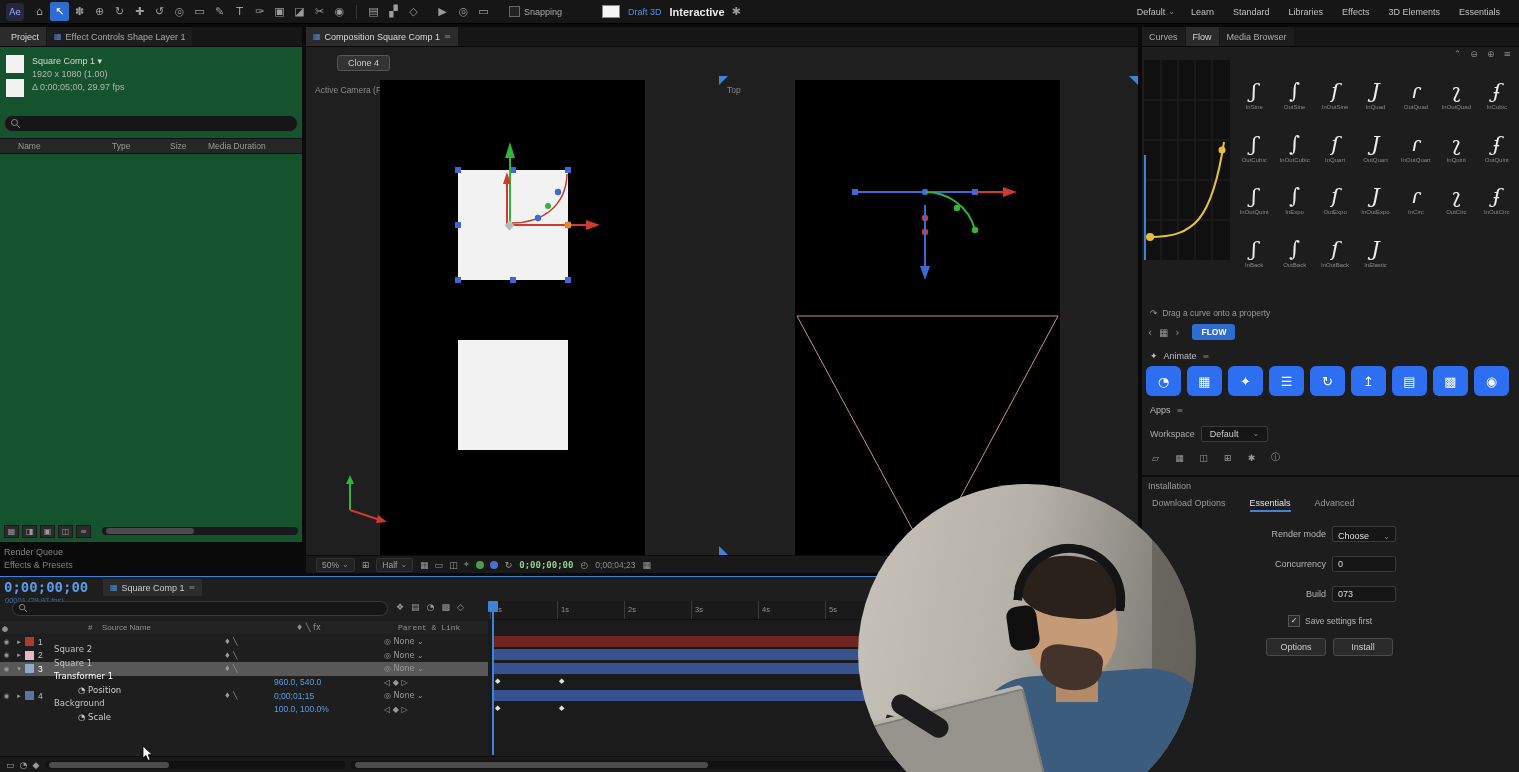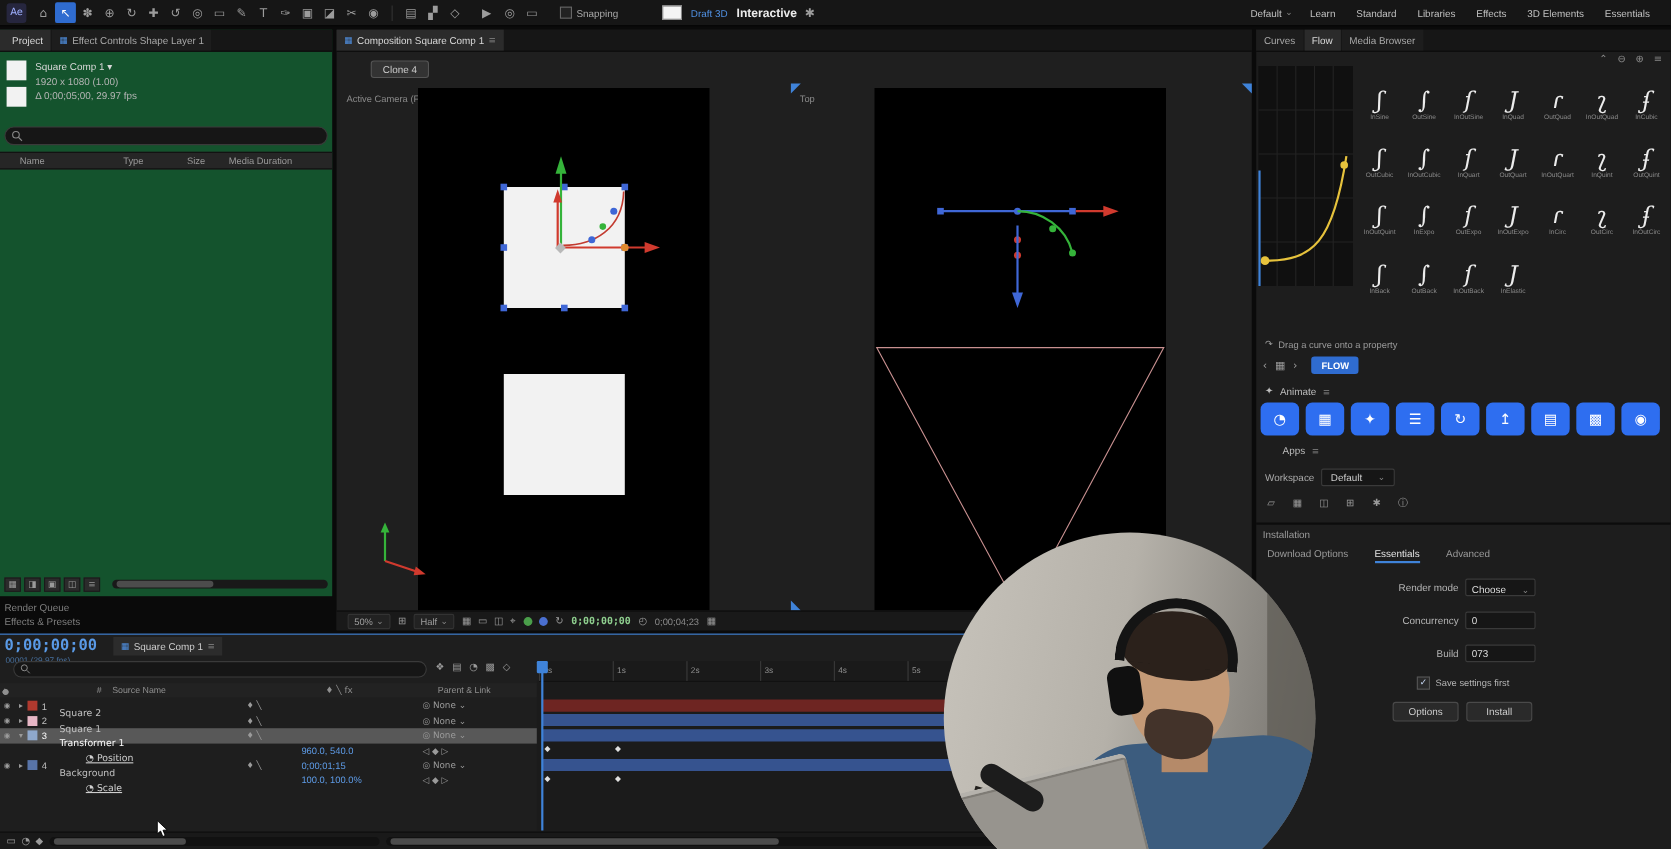--- a/index.html
+++ b/index.html
@@ -99,21 +99,21 @@
   .preset .pl{font-size:6px;color:#8a8a8a;}
   .drop-hint{position:absolute;left:8px;top:281px;font-size:8.5px;color:#9a9a9a;display:flex;gap:5px;align-items:center;}
   .flow-nav{position:absolute;left:6px;top:297px;display:flex;gap:7px;align-items:center;}
   .fn-btn{color:#9a9a9a;font-size:10px;background:none;border:none;padding:0;}
   .flow-apply{background:#2f6cd0;color:#fff;font-size:8.5px;font-weight:bold;border:none;border-radius:3px;
               padding:3px 9px;margin-left:6px;}
   .animate-row{position:absolute;left:8px;top:324px;display:flex;gap:6px;font-size:9px;color:#bdbdbd;align-items:center;}
   #action-buttons{position:absolute;left:4px;top:339px;display:flex;gap:6px;}
   .act-btn{width:35px;height:30px;border-radius:6px;background:#2e6ef0;border:none;color:#fff;font-size:13px;
            display:flex;align-items:center;justify-content:center;}
-  .apps-row{position:absolute;left:24px;top:378px;display:flex;gap:6px;font-size:9px;color:#bdbdbd;align-items:center;}
+  .apps-row{position:absolute;left:8px;top:378px;display:flex;gap:6px;font-size:9px;color:#bdbdbd;align-items:center;}
   .dd-row{position:absolute;left:8px;top:399px;display:flex;align-items:center;gap:6px;font-size:9px;color:#aaa;}
   .dd-box{background:#161616;border:1px solid #3a3a3a;border-radius:2px;padding:2px 8px;display:flex;gap:14px;color:#ccc;}
   .tool-icons{position:absolute;left:6px;top:424px;display:flex;gap:9px;}
   .ti-btn{width:15px;height:13px;font-size:9px;color:#9a9a9a;background:none;border:none;padding:0;}
   .install-divider{position:absolute;left:0;top:448px;width:100%;height:2px;background:#0c0c0c;}
   .install-label{position:absolute;left:6px;top:454px;font-size:9px;color:#9a9a9a;}
   .install-tabs{position:absolute;left:10px;top:471px;display:flex;gap:24px;font-size:9px;color:#9a9a9a;}
   .itab{padding-bottom:2px;}
   .itab.active{color:#e2e2e2;border-bottom:2px solid #3f83d9;}
   .f-row{position:absolute;left:0;width:100%;height:18px;font-size:9px;color:#b5b5b5;}
@@ -141,32 +141,32 @@
                    border-radius:8px;color:#ccc;padding-left:18px;font-size:8.5px;outline:none;}
   .tl-search .mag{top:2px;}
   .tl-toolicons{position:absolute;left:396px;top:25px;display:flex;gap:7px;}
   .tli{background:none;border:none;color:#9a9a9a;font-size:9px;padding:0;}
   .ruler{position:absolute;left:490px;top:24px;width:648px;height:18px;background:#1a1a1a;display:flex;
          overflow:hidden;border-bottom:1px solid #111;}
   .ruler span{flex:0 0 67px;font-size:7.5px;color:#8f8f8f;border-left:1px solid #3a3a3a;padding:4px 0 0 3px;box-sizing:border-box;}
   .tl-colheader{position:absolute;left:0;top:44px;width:488px;height:13px;background:#222;font-size:8px;color:#8f8f8f;}
   .tl-colheader span{position:absolute;top:2px;}
   .hdr-icons{position:absolute;left:2px;top:2px;display:flex;gap:5px;font-size:7px;}
-  .hd-hash{left:88px;} .hd-src{left:102px;} .hd-sw{left:296px;} .hd-parent{left:398px;}
+  .hd-hash{left:88px;} .hd-src{left:102px;} .hd-sw{left:296px;} .hd-parent{left:398px;font-family:Liberation Mono, monospace;}
   .lanes{position:absolute;left:488px;top:42px;width:650px;height:136px;background:#1b1b1b;}
   #tl-rows{position:absolute;left:0;top:58px;width:488px;}
   .tl-row{height:13.5px;display:flex;align-items:center;font-size:8.5px;color:#c0c0c0;}
   .tl-row.selected{background:#585858;color:#fff;}
   .tl-row .av{width:13px;text-align:center;font-size:7px;color:#9a9a9a;}
   .tl-row .twirl{width:12px;color:#9a9a9a;font-size:7px;text-align:center;}
   .chipwrap{width:13px;display:flex;align-items:center;}
   .chip{display:block;width:9px;height:9px;}
   .tl-row .num{width:16px;}
   .lname{width:170px;overflow:hidden;white-space:nowrap;margin-top:15px;}
-  .tl-row.prop .lname{padding-left:24px;width:146px;color:#cfcfcf;text-decoration:underline;}
+  .tl-row.prop .lname{padding-left:24px;width:146px;color:#cfcfcf;}
   .lsw{width:50px;color:#9a9a9a;font-size:7.5px;}
   .lvalue{width:110px;color:#5e9ce8;}
   .lparent{flex:1;color:#9a9a9a;font-size:8px;}
   #bars{position:absolute;left:493px;top:58px;width:645px;height:90px;}
   .bar{position:absolute;left:0;width:645px;height:11px;border-radius:1px;}
   .key{position:absolute;color:#e0e0e0;font-size:7px;}
   .cti{position:absolute;left:492px;top:24px;width:2px;height:154px;background:#3f83d9;}
   .cti-head{position:absolute;left:488px;top:24px;width:10px;height:11px;background:#3f83d9;border-radius:1px;}
   .tl-bottom{position:absolute;left:0;bottom:0;width:100%;height:16px;background:#191919;border-top:1px solid #0d0d0d;
              display:flex;align-items:center;gap:6px;padding:0 6px;box-sizing:border-box;}

